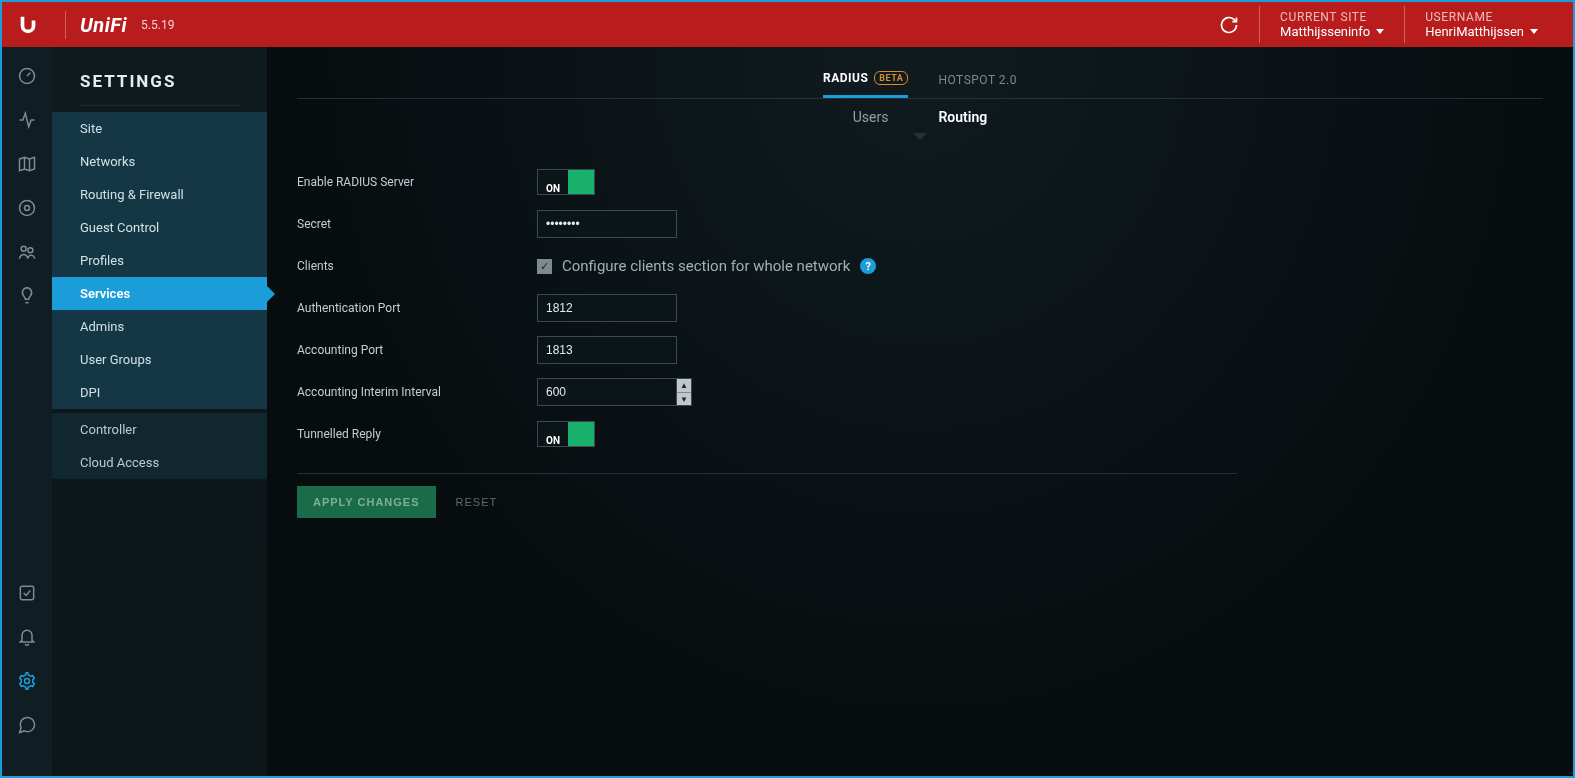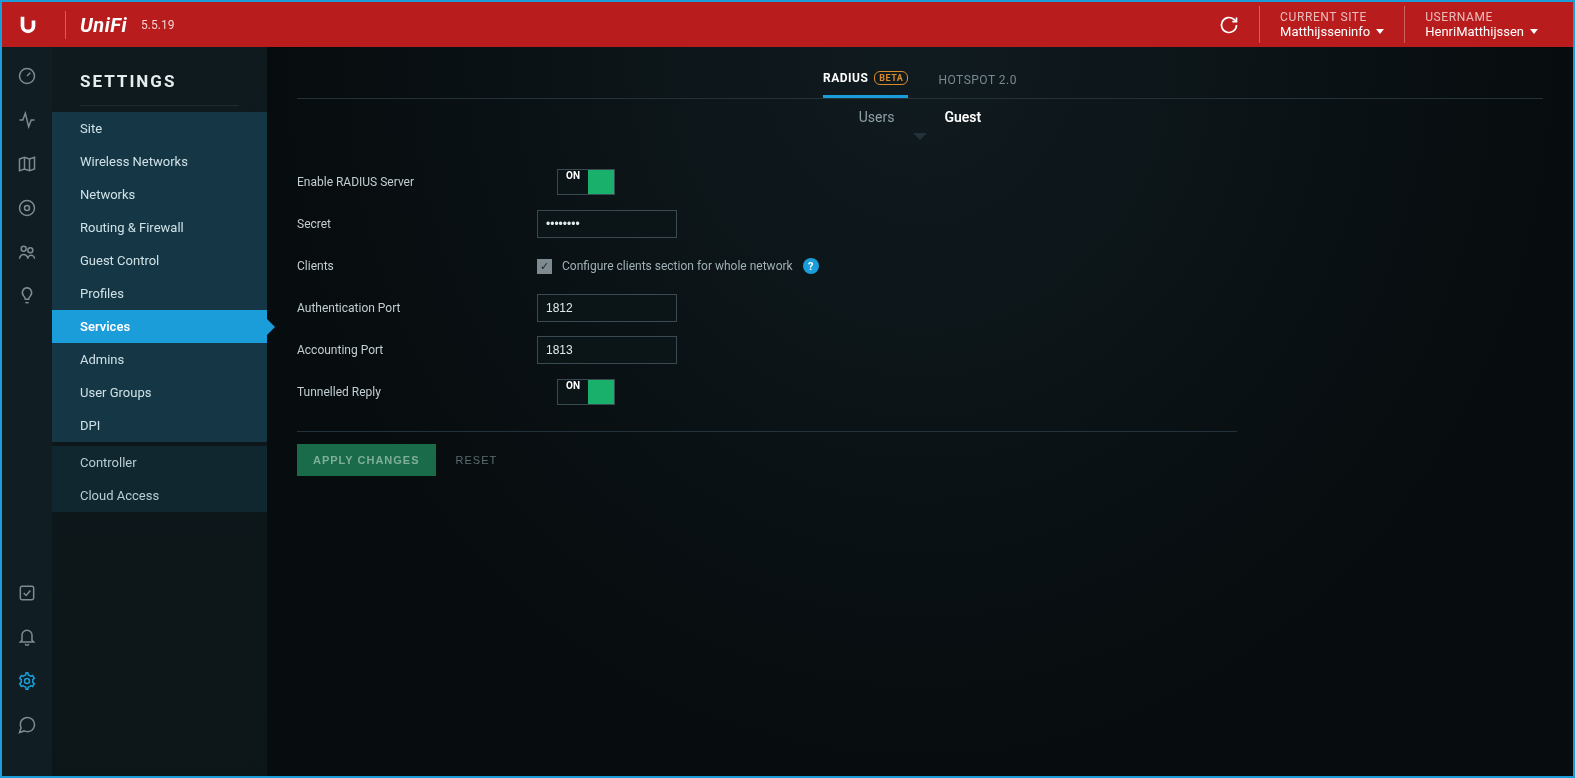--- a/index.html
+++ b/index.html
@@ -125,38 +125,38 @@
   content:""; position:absolute; left:50%; bottom:-1px; transform:translateX(-50%);
   width:0;height:0;border-left:7px solid transparent;border-right:7px solid transparent;border-top:7px solid #22313a;
 }
 
 .form { margin-top: 22px; max-width: 940px; }
 .row { display:flex; align-items:center; min-height: 42px; }
 .row .label { width: 240px; font-size: 12px; color:#c2ced3; }
 .row .control { flex:1; display:flex; align-items:center; gap:10px; }
 
 .toggle {
-  display:inline-flex; align-items:flex-start; border:1px solid #3a4a52; background:#0b1417; height:26px; cursor:pointer;margin-left:20px;
+  display:inline-flex; align-items:flex-end; border:1px solid #3a4a52; background:#0b1417; height:26px; cursor:pointer;
 }
 .toggle .txt { font-size:10px; font-weight:700; color:#fff; padding:0 8px; }
 .toggle .knob { width:26px; height:100%; background:#18b06b; }
 
 input[type=text], input[type=password], input[type=number] {
   background:#0b1417; border:1px solid #3a4a52; color:#e3eaec; height:28px;
   padding: 0 8px; font-size:12px; width:140px;
 }
 .spinwrap { display:inline-flex; }
 .spinbtns { display:flex; flex-direction:column; border:1px solid #3a4a52; border-left:none; background:#bfc8cc;}
 .spinbtns div { width:14px; height:13px; font-size:8px; display:flex;align-items:center;justify-content:center; color:#222; cursor:pointer;}
 .spinbtns div + div { border-top:1px solid #888;}
 
 .cb {
   width:15px; height:15px; background:#7d8a8f; display:inline-flex; align-items:center; justify-content:center; color:#222; font-size:11px; cursor:pointer;
 }
-.hint { font-size:12px; color:#9fb0b6; }
+.hint { font-size:15px; color:#9fb0b6; }
 .help {
   width:16px;height:16px;border-radius:50%;background:#1a9dd8;color:#fff;font-size:11px;font-weight:700;display:inline-flex;align-items:center;justify-content:center;cursor:pointer;
 }
 
 .actions { border-top:1px solid #22313a; margin-top:18px; padding-top:12px; display:flex; gap:20px; align-items:center;}
 .btn-apply {
   background:#1a6b4a; color:#7fae99; padding:10px 16px; font-size:11px; letter-spacing:1px; border:none; cursor:pointer; font-weight:600;
 }
 .btn-reset { background:none; border:none; color:#5c6c72; font-size:11px; letter-spacing:1px; cursor:pointer; }
 
@@ -261,21 +261,20 @@
         </svg>
       </div>
     <div style="height:18px"></div>
   </div>
 
   <div class="sidebar">
     <h2>SETTINGS</h2>
     <div class="rule"></div>
     <div class="navgroup">
       <div class="navitem">Site</div>
-      <div class="navitem">Wireless Networks</div>
       <div class="navitem">Networks</div>
       <div class="navitem">Routing &amp; Firewall</div>
       <div class="navitem">Guest Control</div>
       <div class="navitem">Profiles</div>
       <div class="navitem active">Services</div>
       <div class="navitem">Admins</div>
       <div class="navitem">User Groups</div>
       <div class="navitem">DPI</div>
     </div>
     <div class="group-gap"></div>
@@ -290,21 +289,21 @@
       <div class="tab active">
         <span>RADIUS</span>
         <span class="badge-beta">BETA</span>
       </div>
       <div class="tab">
         <span>HOTSPOT 2.0</span>
       </div>
     </div>
     <div class="subtabs">
       <div class="subtab">Users</div>
-      <div class="subtab active">Guest</div>
+      <div class="subtab active">Routing</div>
     </div>
 
     <div class="form">
       <div class="row">
         <div class="label">Enable RADIUS Server</div>
         <div class="control">
           <div class="toggle">
             <span class="txt">ON</span>
             <span class="knob"></span>
           </div>
@@ -334,20 +333,32 @@
         </div>
       </div>
 
       <div class="row">
         <div class="label">Accounting Port</div>
         <div class="control">
           <input type="text" value="1813" style="">
         </div>
       </div>
 
+      <div class="row">
+        <div class="label">Accounting Interim Interval</div>
+        <div class="control">
+          <div class="spinwrap">
+            <input type="text" class="spinny" value="600" style="">
+            <div class="spinbtns">
+              <div>▲</div>
+              <div>▼</div>
+            </div>
+          </div>
+        </div>
+      </div>
 
       <div class="row">
         <div class="label">Tunnelled Reply</div>
         <div class="control">
           <div class="toggle">
             <span class="txt">ON</span>
             <span class="knob"></span>
           </div>
         </div>
       </div>

